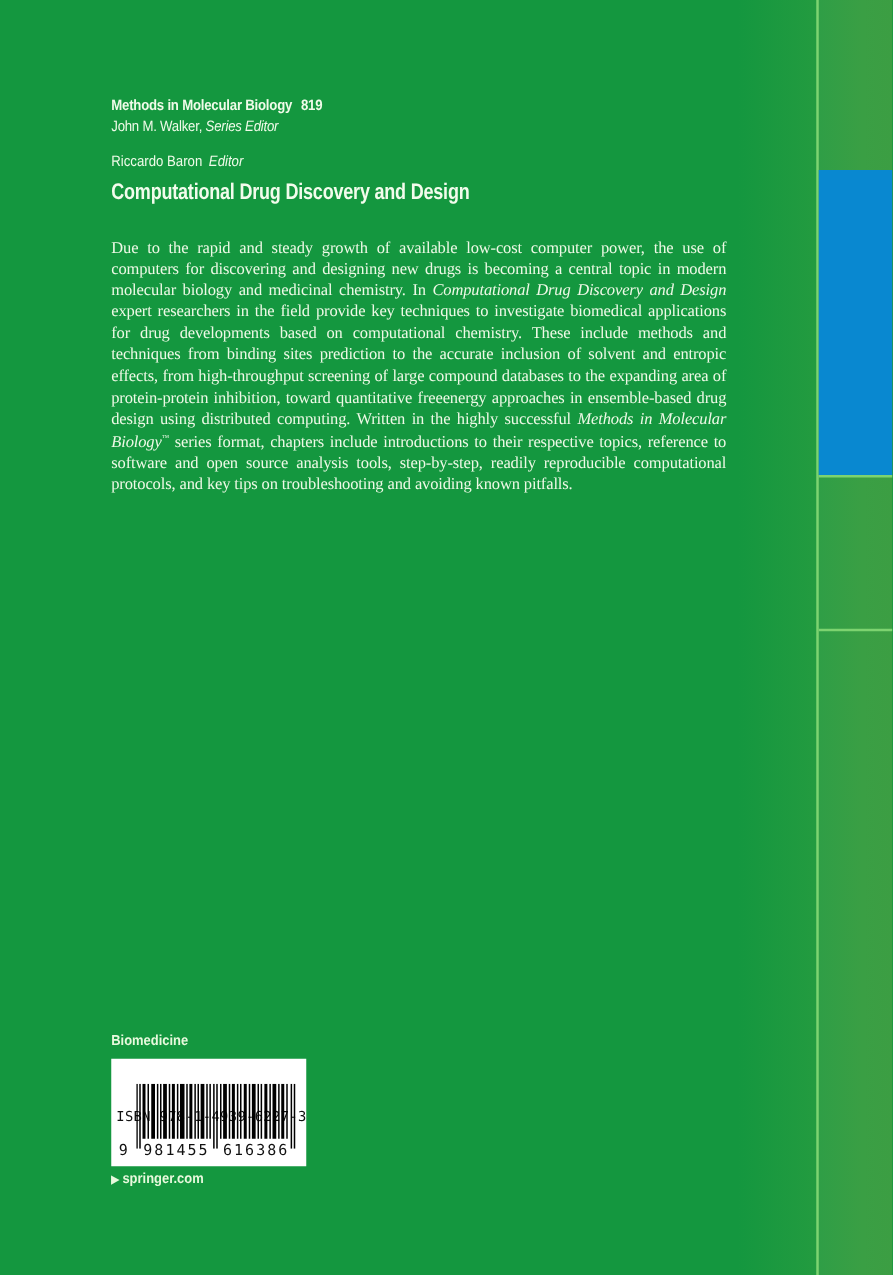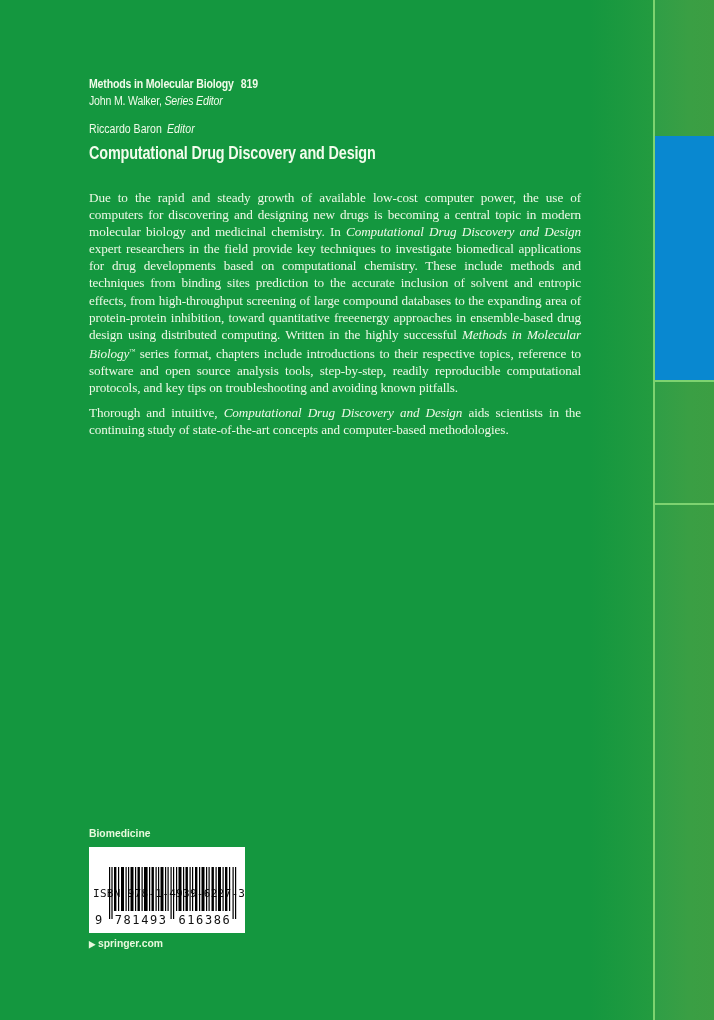--- a/index.html
+++ b/index.html
@@ -115,21 +115,20 @@
 </div>
 
 <div class="editor">
   <span>Riccardo Baron</span><em>Editor</em>
 </div>
 
 <div class="title">Computational Drug Discovery and Design</div>
 
 <div class="body-text">
   <p><span>Due to the rapid and steady growth of available low-cost computer power, the use of computers for discovering and designing new drugs is becoming a central topic in modern molecular biology and medicinal chemistry. In </span><em>Computational Drug Discovery and Design</em><span> expert researchers in the field provide key techniques to investigate biomedical applications for drug developments based on computational chemistry. These include methods and techniques from binding sites prediction to the accurate inclusion of solvent and entropic effects, from high-throughput screening of large compound databases to the expanding area of protein-protein inhibition, toward quantitative freeenergy approaches in ensemble-based drug design using distributed computing. Written in the highly successful </span><em>Methods in Molecular Biology</em><span class="tm">™</span><span> series format, chapters include introductions to their respective topics, reference to software and open source analysis tools, step-by-step, readily reproducible computational protocols, and key tips on troubleshooting and avoiding known pitfalls.</span></p>
-  <p><span>Thorough and intuitive, </span><em>Computational Drug Discovery and Design</em><span> aids scientists in the continuing study of state-of-the-art concepts and computer-based methodologies.</span></p>
 </div>
 
 <div class="category">Biomedicine</div>
 
 <div class="barcode-box">
   <div class="isbn-line">ISBN 978-1-4939-6227-3</div>
   <div class="bars">
     <svg viewBox="0 0 128 52" preserveAspectRatio="none">
       <g fill="#000">
         <rect x="0" y="0" width="1.2" height="52"></rect>
@@ -169,19 +168,19 @@
           <rect x="109" y="0" width="3" height="44"></rect>
         <rect x="113.5" y="0" width="1.2" height="44"></rect>
           <rect x="116" y="0" width="2.4" height="44"></rect>
         <rect x="120" y="0" width="1.2" height="44"></rect>
         <rect x="123.5" y="0" width="1.2" height="52"></rect>
           <rect x="126" y="0" width="1.2" height="52"></rect>
       </g>
     </svg>
   </div>
   <div class="ean-digits">
-    <span>9</span>&nbsp;<span>781493</span>&nbsp;<span>616386</span>
+    <span>9</span>&nbsp;<span>981455</span>&nbsp;<span>616386</span>
   </div>
 </div>
 
 <div class="springer">
   <span class="arrow">▶</span><span>springer.com</span>
 </div>
 
 </body></html>

